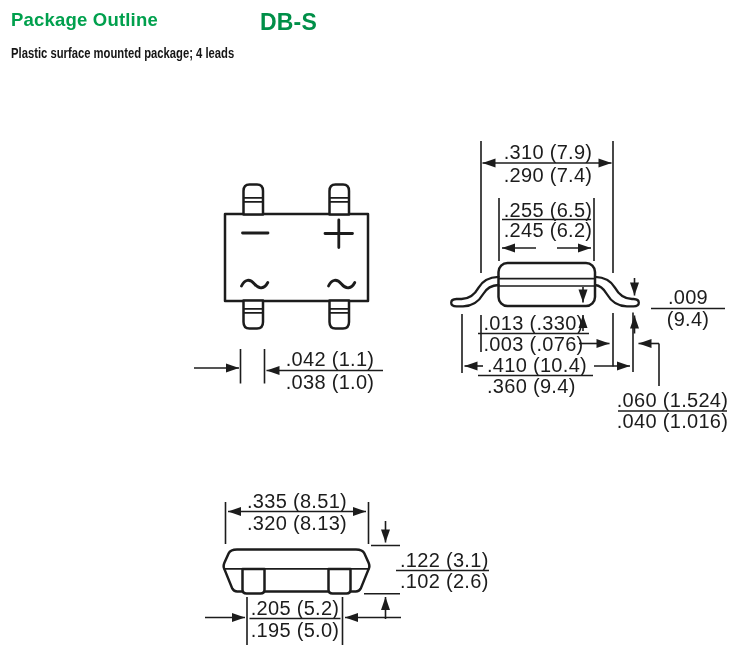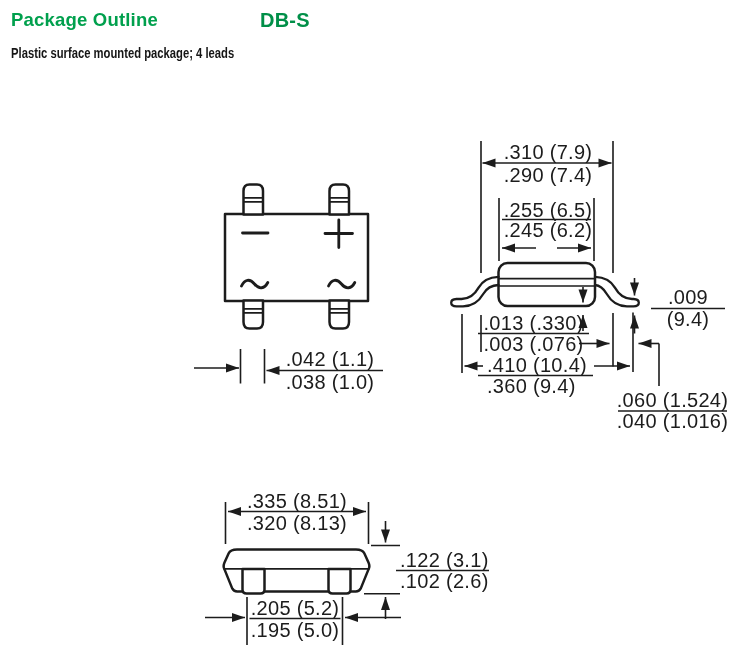--- a/index.html
+++ b/index.html
@@ -1,20 +1,20 @@
 <!DOCTYPE html>
 <html><head>
 <meta charset="utf-8">
 <style>
   html,body{margin:0;padding:0;background:#fff;}
   .page{position:relative;width:740px;height:654px;background:#ffffff;overflow:hidden;
         font-family:"Liberation Sans",sans-serif;}
   .hdr-title{position:absolute;left:11px;top:9px;font-weight:bold;font-size:18.5px;
              color:#00A04D;letter-spacing:.2px;white-space:nowrap;}
-  .hdr-code{position:absolute;left:260px;top:9px;font-weight:bold;font-size:20px;
+  .hdr-code{position:absolute;left:260px;top:9px;font-weight:bold;font-size:23px;
             color:#008F48;letter-spacing:.2px;white-space:nowrap;}
   .hdr-sub{position:absolute;left:11px;top:44px;font-weight:bold;font-size:15px;color:#151515;
            transform:scaleX(.75);transform-origin:0 0;white-space:nowrap;letter-spacing:0;}
   svg{position:absolute;left:0;top:0;}
   .ln{stroke:#1c1c1c;stroke-width:1.6;fill:none;stroke-linecap:butt;}
   .bar{stroke:#1c1c1c;stroke-width:1.7;fill:none;}
   .thickf{stroke:#1c1c1c;stroke-width:2.5;fill:#ffffff;stroke-linejoin:round;}
   .lead{stroke:#1c1c1c;stroke-width:2.3;fill:none;stroke-linejoin:round;stroke-linecap:round;}
   .band{stroke:#1c1c1c;stroke-width:1.7;fill:none;}
   .mark{stroke:#1c1c1c;stroke-width:2.8;fill:none;stroke-linecap:round;}

